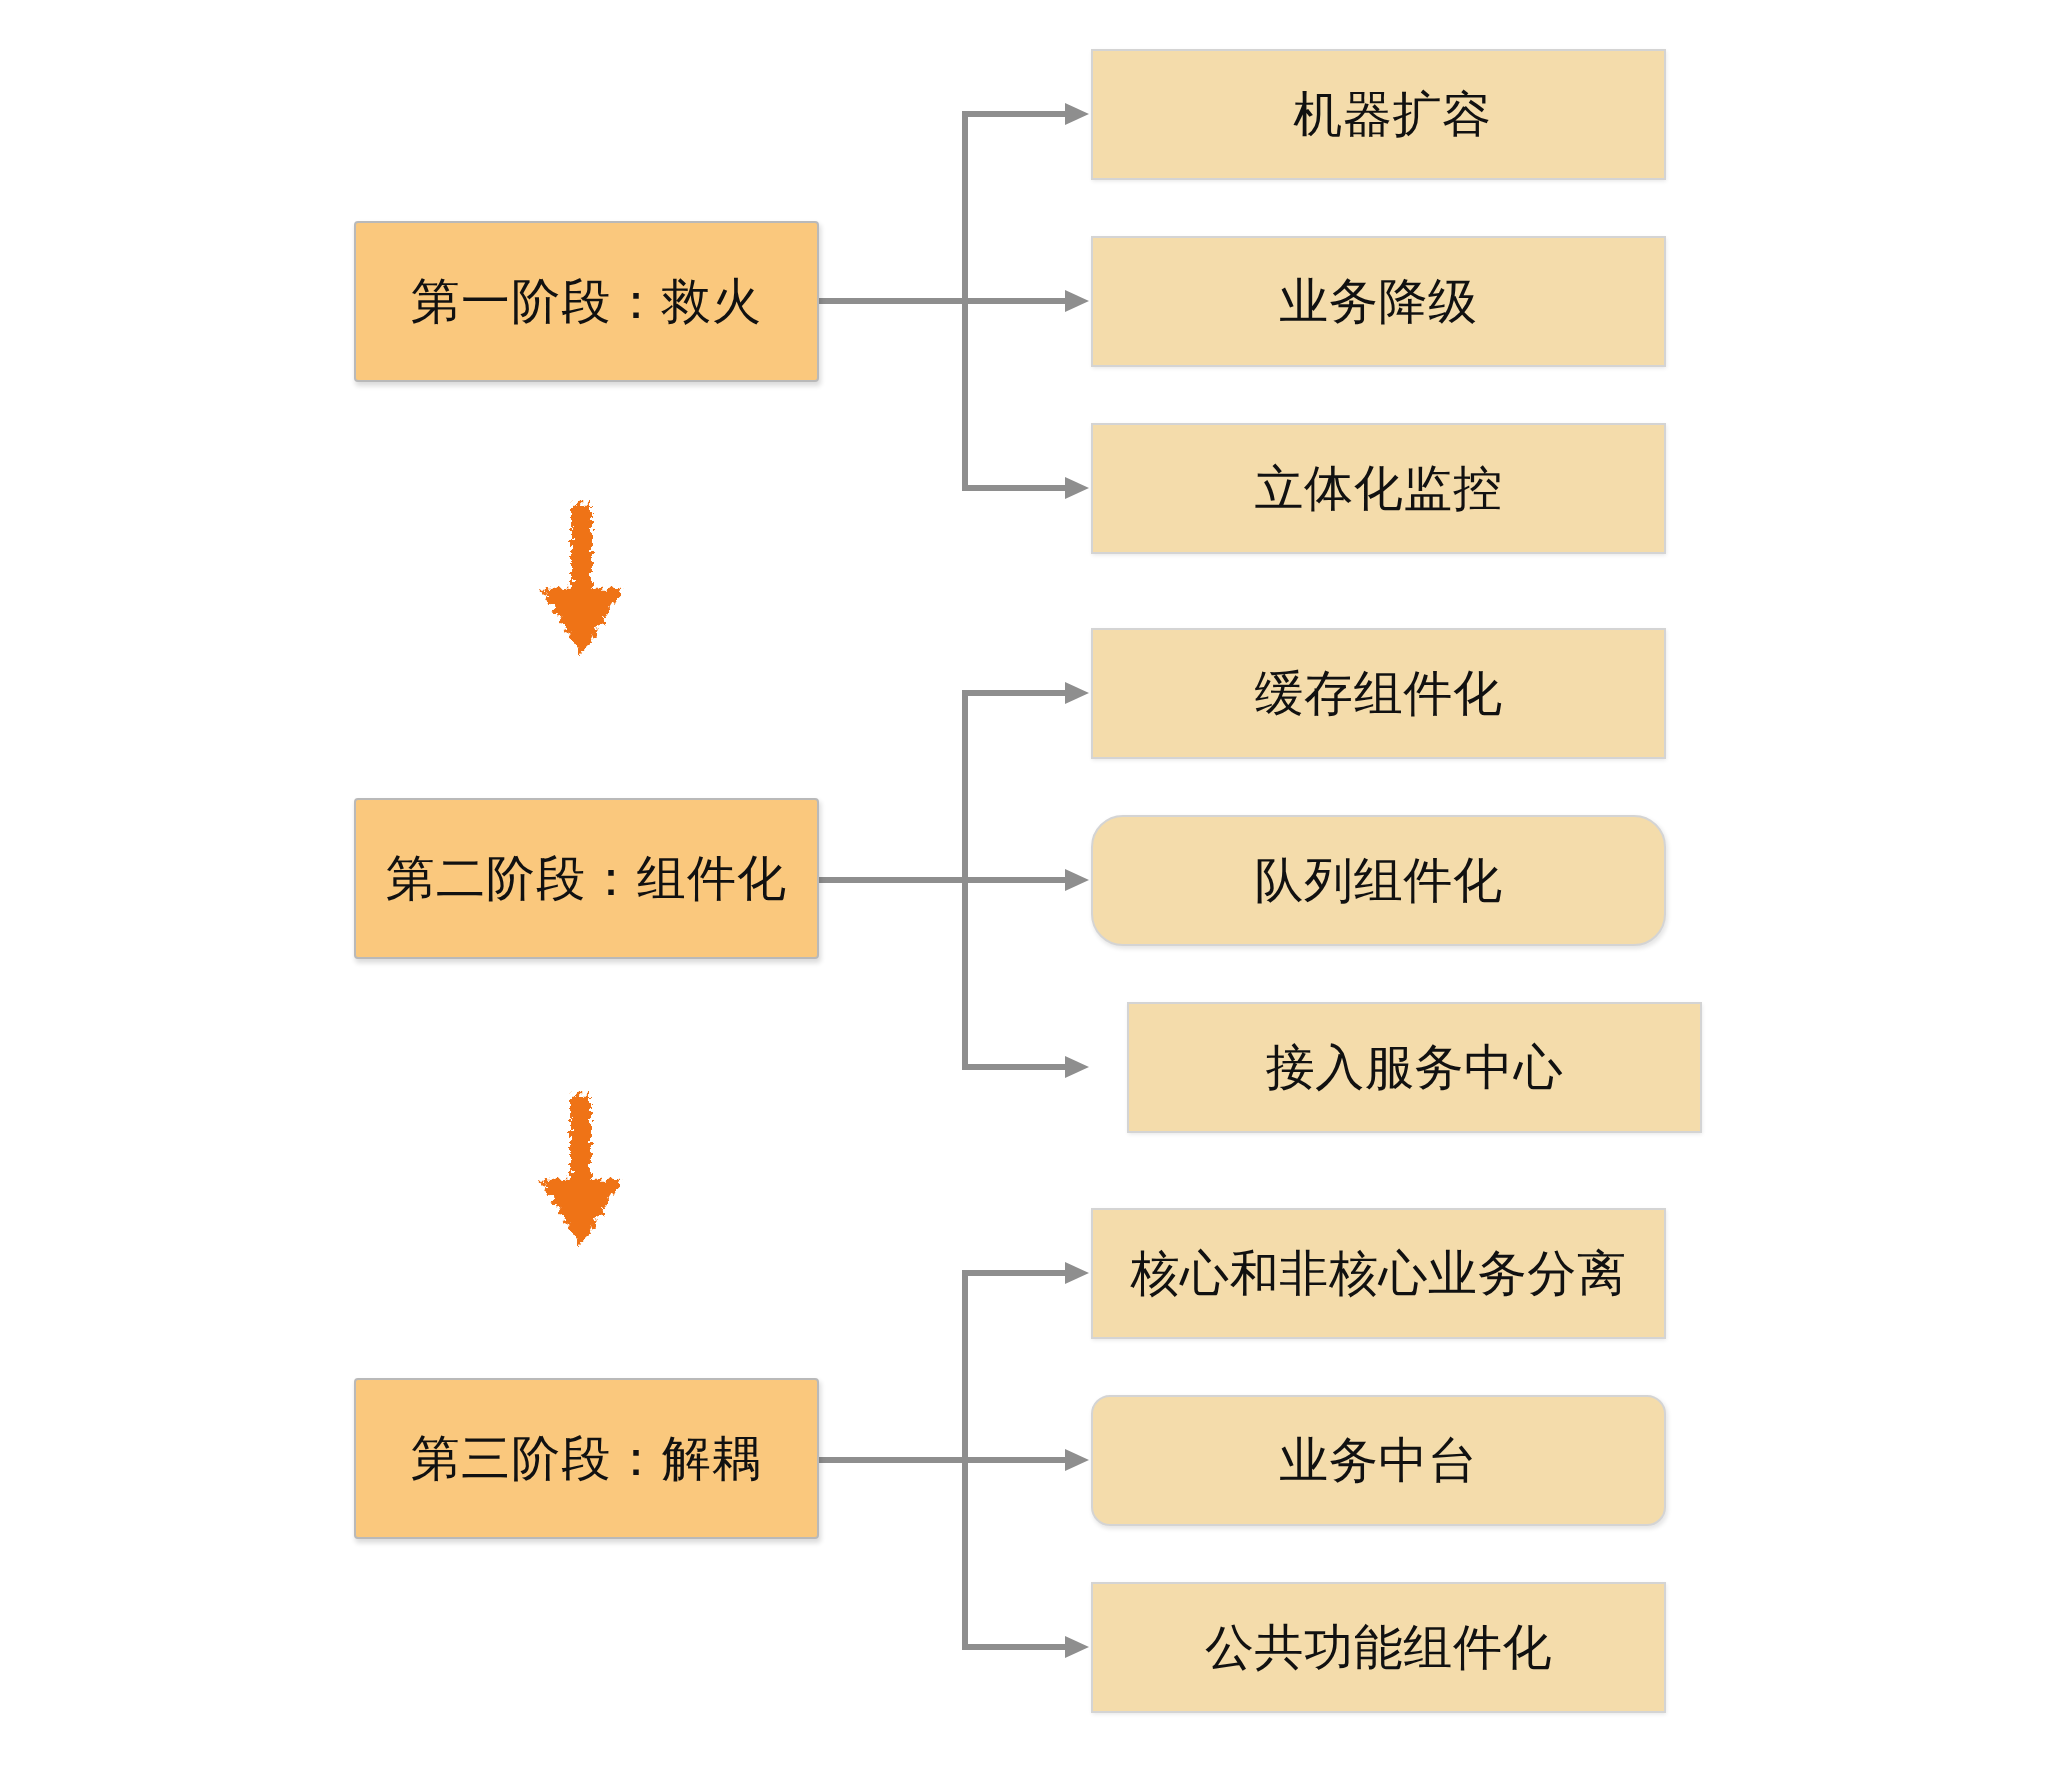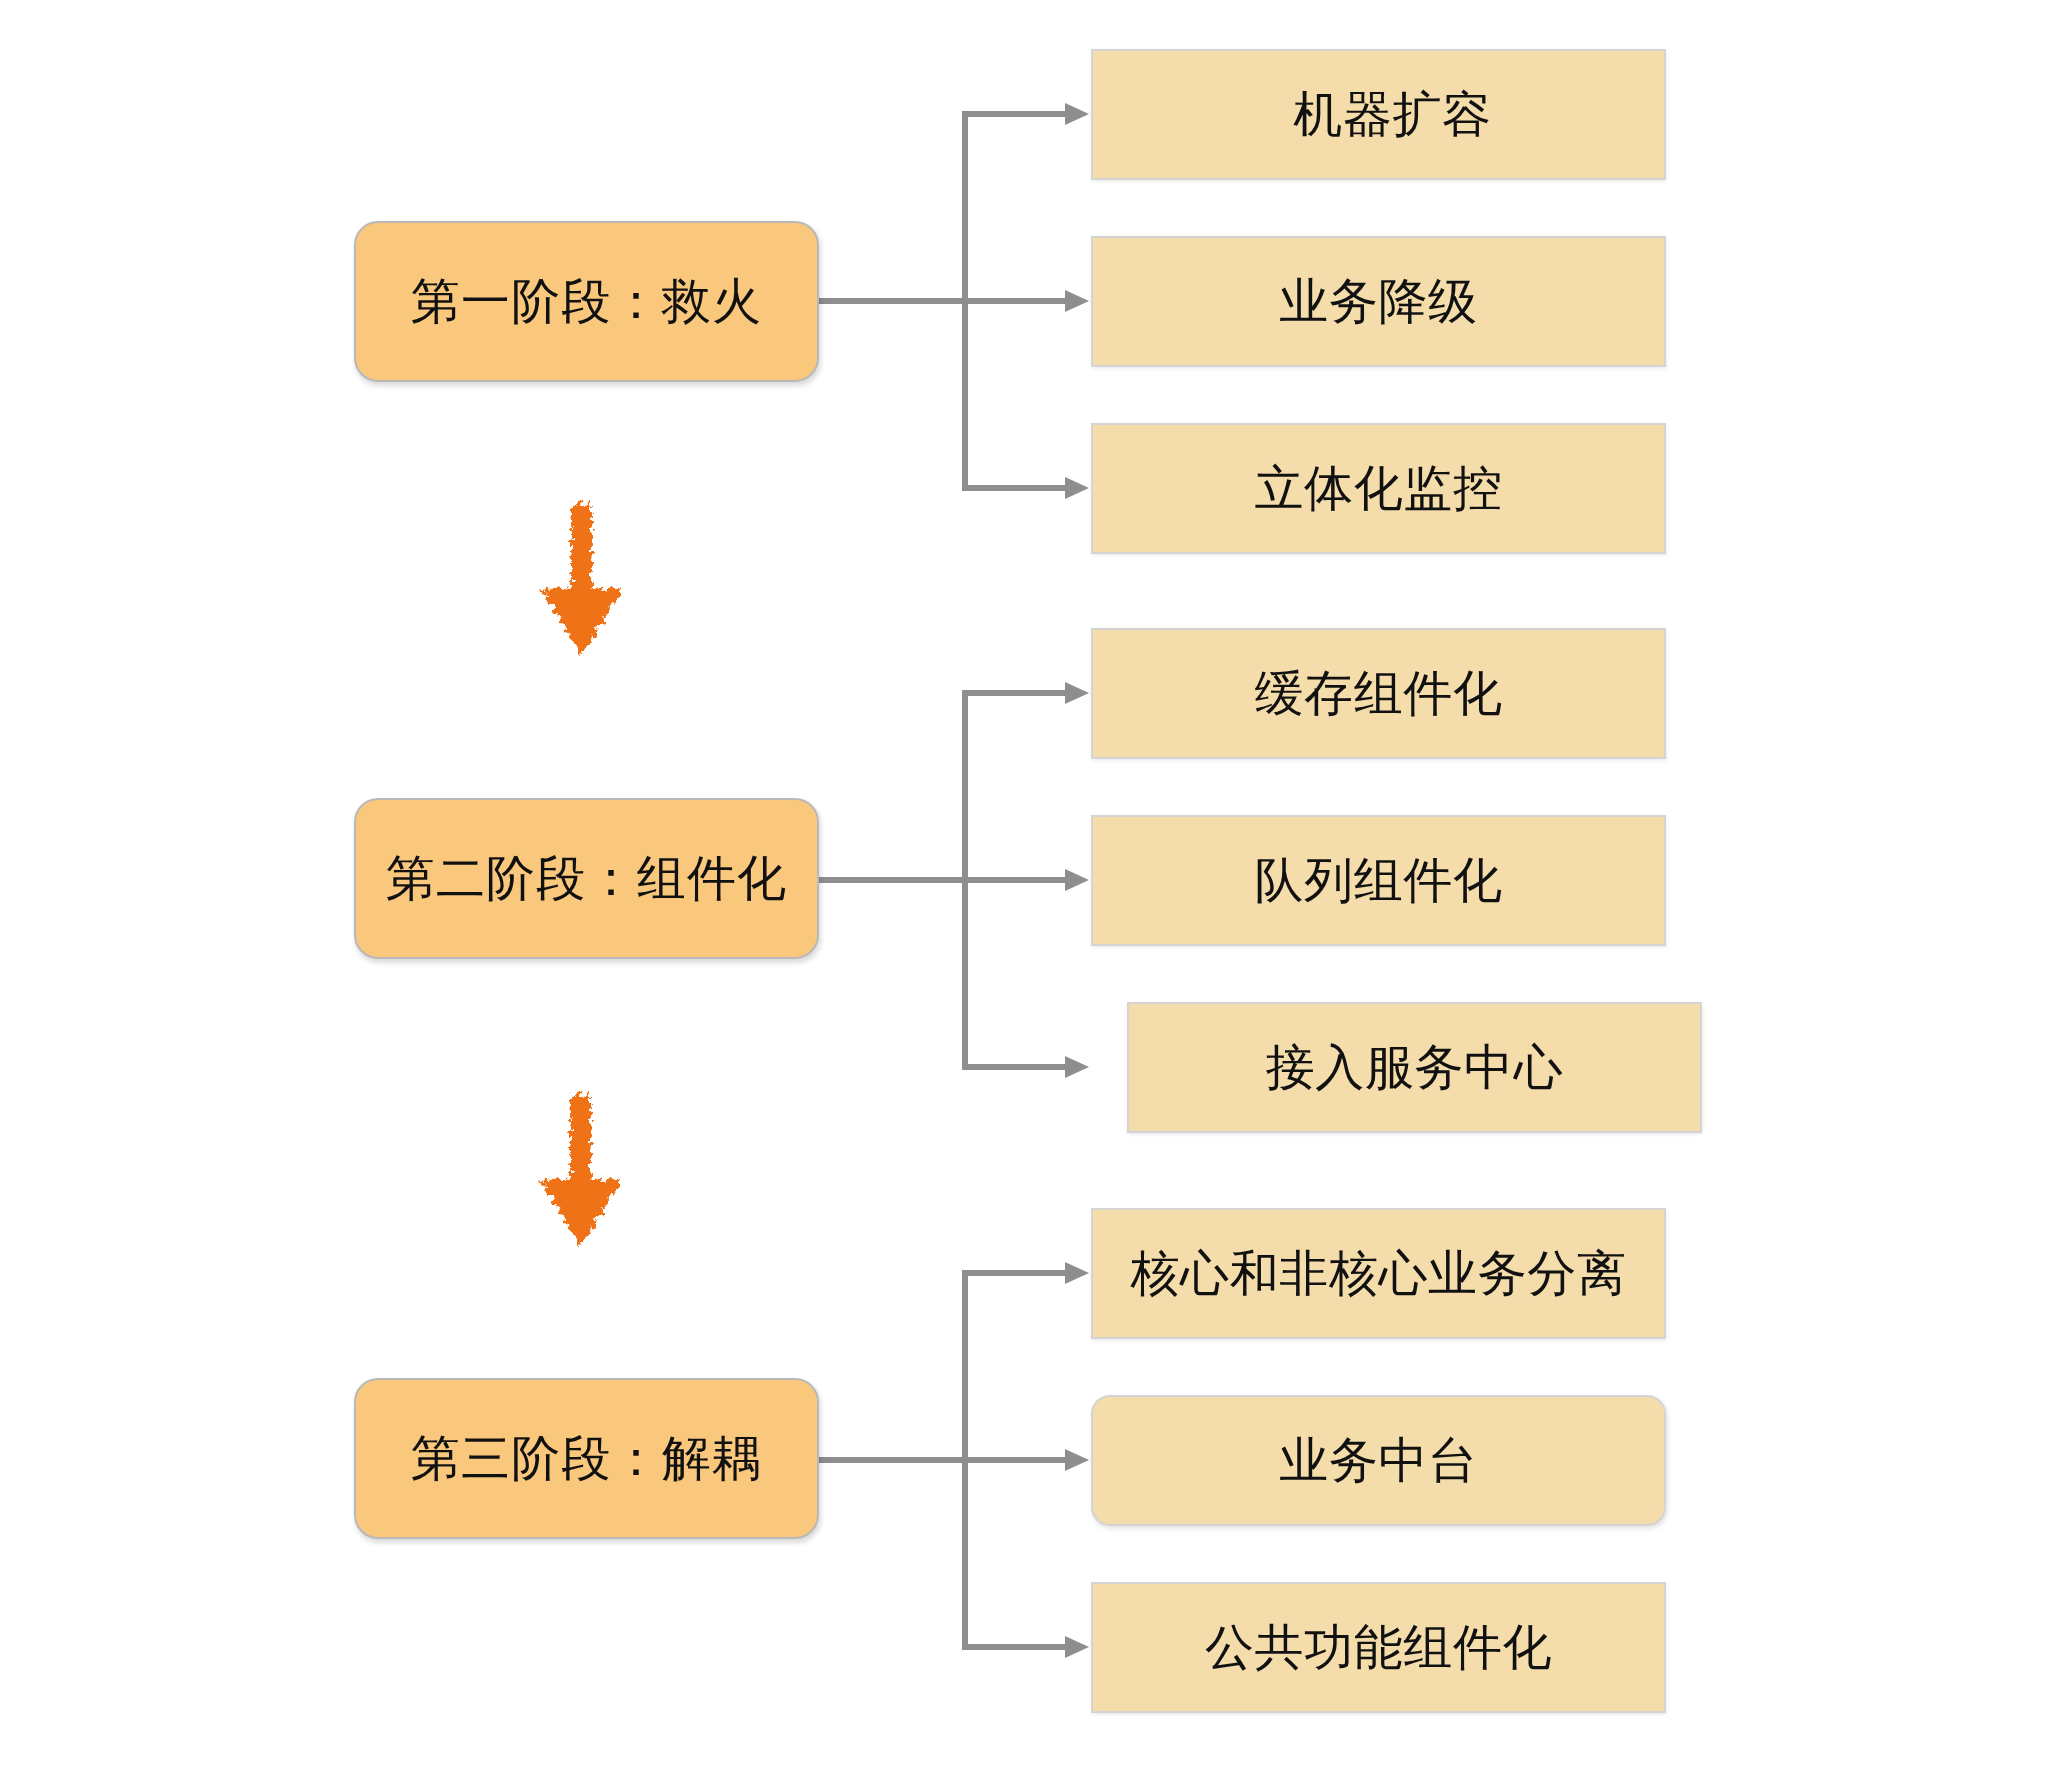--- a/index.html
+++ b/index.html
@@ -14,21 +14,21 @@
     background: var(--background, #FFFFFF);
     overflow: hidden;
   }
   
   .stage-box {
     position: absolute;
     left: 354px; width: 465px; height: 161px;
     box-sizing: border-box;
     background: var(--stage-fill, #FAC87D);
     border: 2.9px solid var(--stage-border, #B9B9B9);
-    border-radius: 24px;
+    border-radius: 4px;
     box-shadow: 1.7px 3.5px 5.2px rgba(0,0,0,0.14);
     display: flex; align-items: center; justify-content: center;
   }
   .stage-box .label {
     font-size: 49px;
     color: var(--text, #111111);
     letter-spacing: 1.2px;
     white-space: nowrap;
   }
   .stage-1 { top: 221px; }
@@ -45,21 +45,21 @@
     box-shadow: 1.2px 2.3px 4.1px rgba(0,0,0,0.10);
     display: flex; align-items: center; justify-content: center;
   }
   .item-box .label {
     font-size: 49px;
     color: var(--text, #111111);
     letter-spacing: 0.6px;
     white-space: nowrap;
   }
   .i11 { top: 49px; padding-left: 28px; }   .i12 { top: 236px; }  .i13 { top: 423px; }
-  .i21 { top: 628px; align-items: center; } .i22 { top: 815px; } .i23 { top: 1002px; margin-left: 36px; }
+  .i21 { top: 628px; align-items: center; } .i22 { top: 815px; border-radius: 32px; } .i23 { top: 1002px; margin-left: 36px; }
   .i31 { top: 1208px; } .i32 { top: 1395px; border-radius: 19px; } .i33 { top: 1582px; }
 
   
   .line {
     position: absolute;
     background: var(--connector, #8E8E8E);
   }
   .h-line { height: 5.8px; }
   .v-line { width: 5.8px; left: 962px; height: 380px; }
   .main-line   { left: 819px; width: 250px; }

